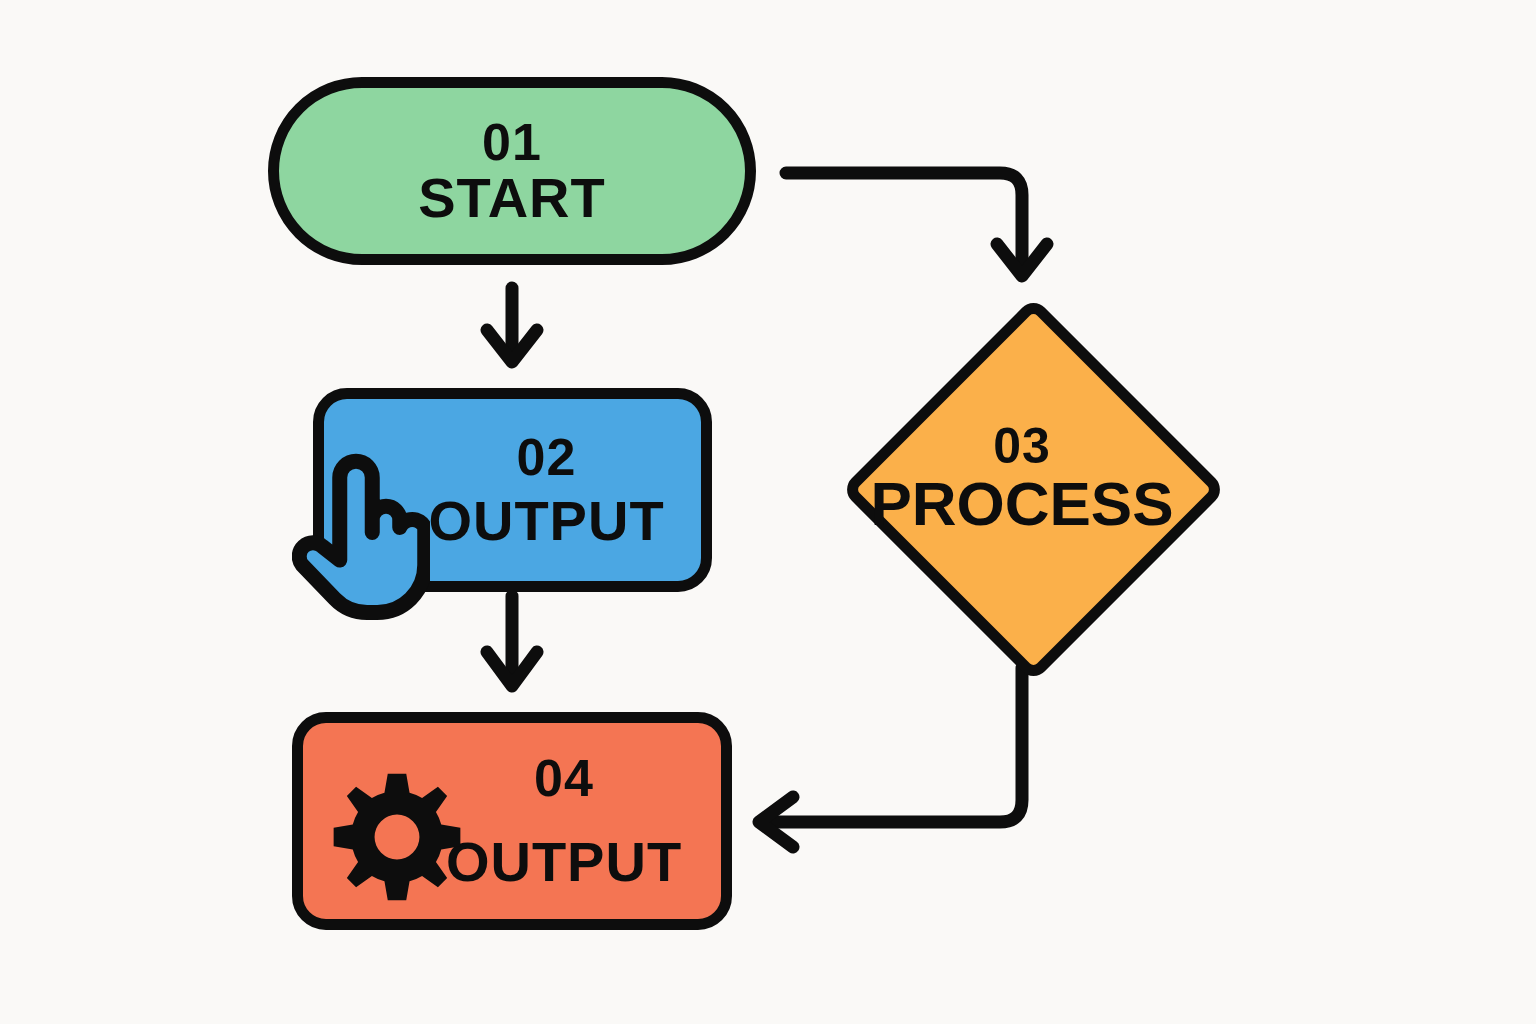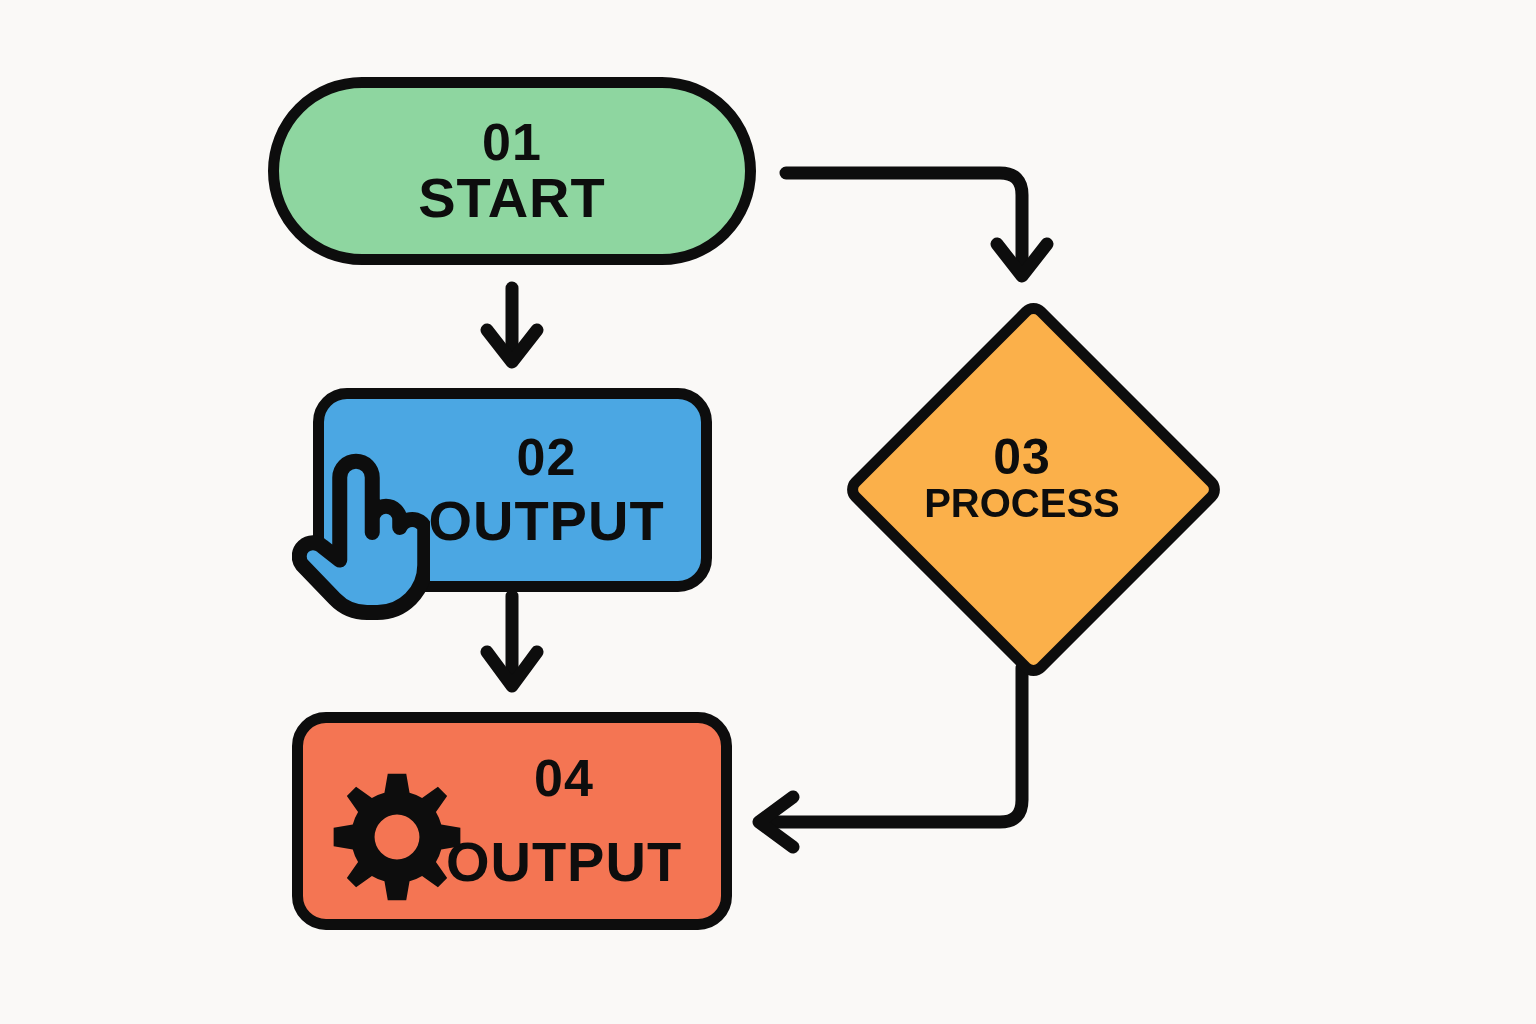--- a/index.html
+++ b/index.html
@@ -48,21 +48,21 @@
     left:845px;top:301px;width:354px;height:354px;
   }
   #diamond-shape{
     position:absolute;left:50%;top:50%;
     width:251px;height:251px;margin-left:-125.5px;margin-top:-125.5px;
     background:#fbb04a;border:11px solid #0d0d0d;border-radius:16px;
     transform:rotate(45deg);
   }
   #node-process .node-label{position:relative;z-index:2;}
   #node-process .node-num{font-size:50px;}
-  #node-process .node-text{font-size:40px;letter-spacing:0px;}
+  #node-process .node-text{font-size:62px;letter-spacing:0px;}
 
   
   #node-output{
     left:292px;top:712px;width:440px;height:218px;
     background:#f47553;border:11px solid #0d0d0d;
     border-radius:34px;
   }
   #node-output .node-label{transform:translateX(52px);gap:28px;}
   #node-output .node-num{font-size:52px;}
   #node-output .node-text{font-size:56px;}

